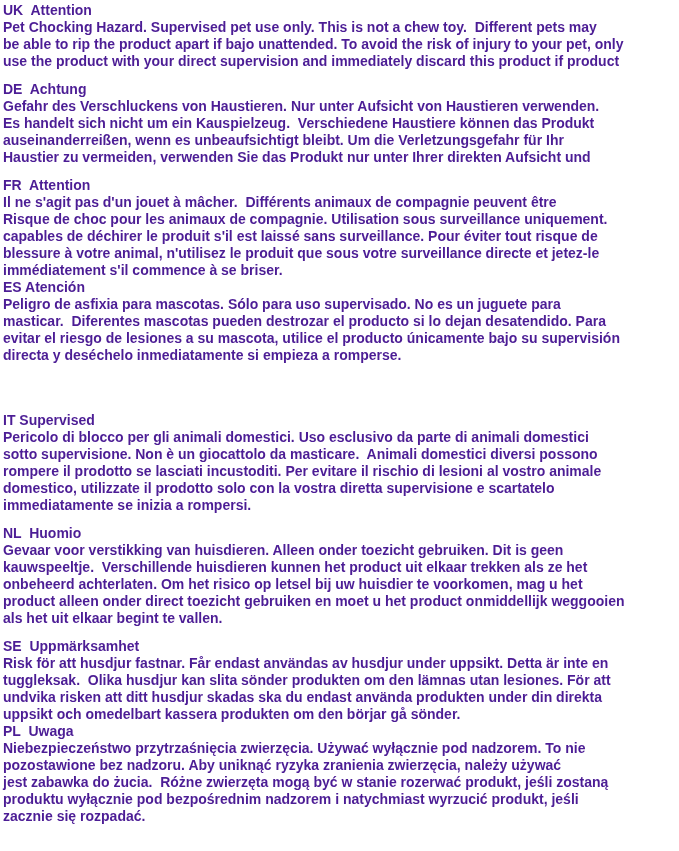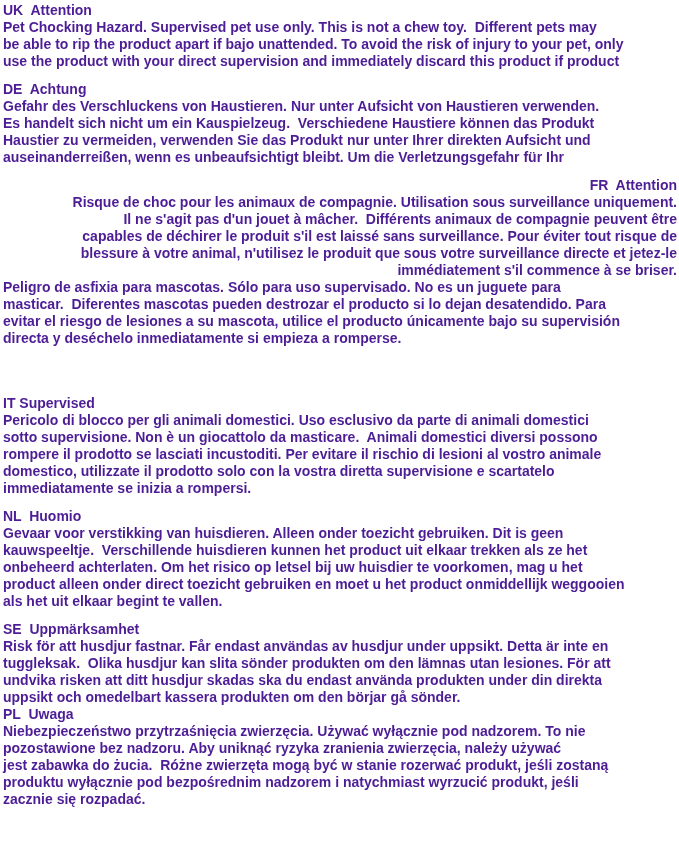--- a/index.html
+++ b/index.html
@@ -17,21 +17,21 @@
     width: 679px;
     height: 851px;
     padding: 2px 2px 0 3px;
     font-family: "Liberation Sans", "DejaVu Sans", sans-serif;
     font-size: 14px;
     line-height: 17px;
     font-weight: 700;
     color: #4c1d95;
   }
   .sec { margin: 0 0 11px 0; }
-  .sec.gap-none { margin-bottom: 0; text-align: right; }
+  .sec.gap-none { margin-bottom: 0; }
   .sec.gap-big  { margin-bottom: 48px; }
   .sec.gap-med  { margin-bottom: 0; }
   .sec:last-child { margin-bottom: 0; }
   .line {
     white-space: pre;
     letter-spacing: 0;
   }
   .heading { white-space: pre; }
 </style>
 </head>
@@ -46,37 +46,38 @@
         <div class="line">be able to rip the product apart if bajo unattended. To avoid the risk of injury to your pet, only</div>
         <div class="line">use the product with your direct supervision and immediately discard this product if product</div>
       </div>
   </section>
 
   <section class="sec">
     <div class="line heading">DE  Achtung</div>
     <div class="body">
         <div class="line">Gefahr des Verschluckens von Haustieren. Nur unter Aufsicht von Haustieren verwenden.</div>
         <div class="line">Es handelt sich nicht um ein Kauspielzeug.  Verschiedene Haustiere können das Produkt</div>
+        <div class="line">auseinanderreißen, wenn es unbeaufsichtigt bleibt. Um die Verletzungsgefahr für Ihr</div>
         <div class="line">Haustier zu vermeiden, verwenden Sie das Produkt nur unter Ihrer direkten Aufsicht und</div>
-        <div class="line">auseinanderreißen, wenn es unbeaufsichtigt bleibt. Um die Verletzungsgefahr für Ihr</div>
       </div>
   </section>
 
   <section class="sec gap-none">
     <div class="line heading">FR  Attention</div>
     <div class="body">
+        <div class="line">Il ne s'agit pas d'un jouet à mâcher.  Différents animaux de compagnie peuvent être</div>
         <div class="line">Risque de choc pour les animaux de compagnie. Utilisation sous surveillance uniquement.</div>
-        <div class="line">Il ne s'agit pas d'un jouet à mâcher.  Différents animaux de compagnie peuvent être</div>
         <div class="line">capables de déchirer le produit s'il est laissé sans surveillance. Pour éviter tout risque de</div>
         <div class="line">blessure à votre animal, n'utilisez le produit que sous votre surveillance directe et jetez-le</div>
         <div class="line">immédiatement s'il commence à se briser.</div>
       </div>
   </section>
 
   <section class="sec gap-big">
+    <div class="line heading">ES Atención</div>
     <div class="body">
         <div class="line">Peligro de asfixia para mascotas. Sólo para uso supervisado. No es un juguete para</div>
         <div class="line">masticar.  Diferentes mascotas pueden destrozar el producto si lo dejan desatendido. Para</div>
         <div class="line">evitar el riesgo de lesiones a su mascota, utilice el producto únicamente bajo su supervisión</div>
         <div class="line">directa y deséchelo inmediatamente si empieza a romperse.</div>
       </div>
   </section>
 
   <section class="sec">
     <div class="line heading">IT Supervised</div>

